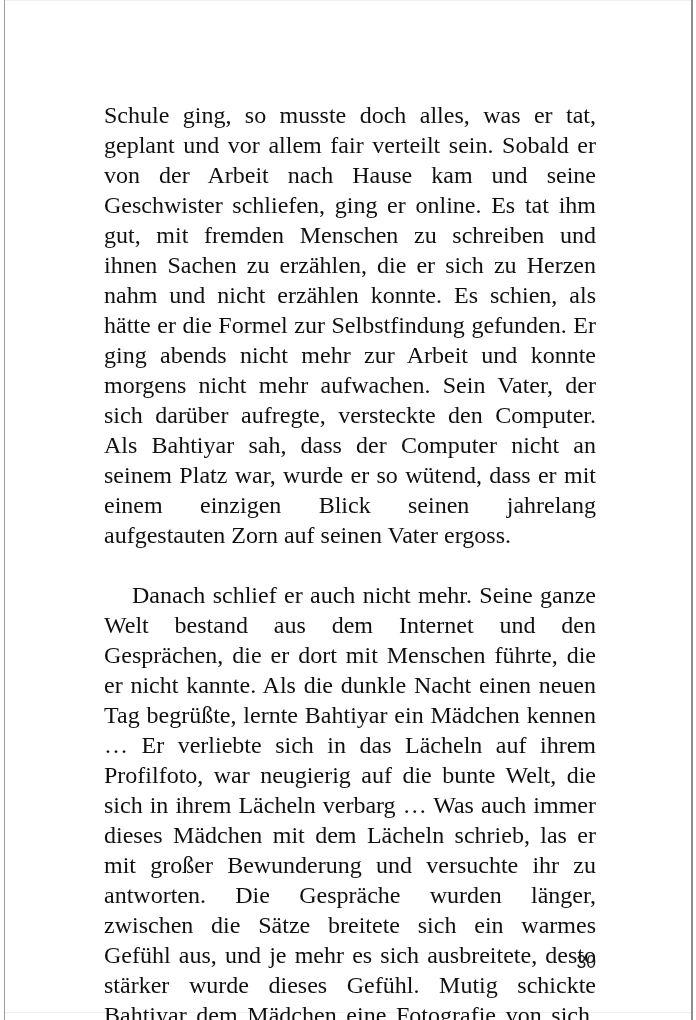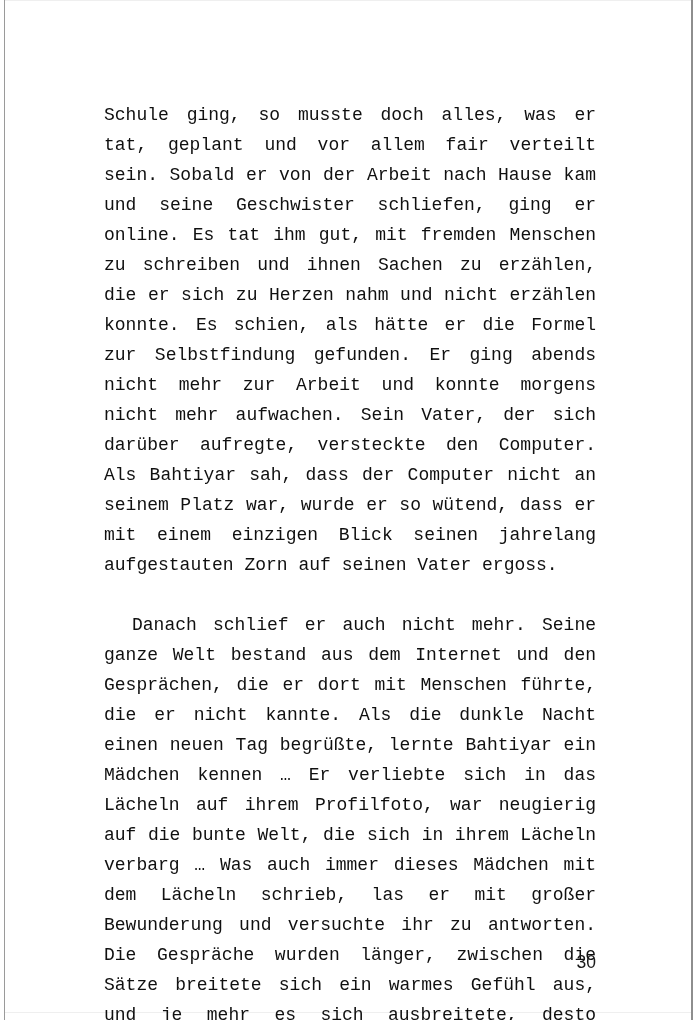--- a/index.html
+++ b/index.html
@@ -55,22 +55,22 @@
 
   .text-block {
     position: absolute;
     left: 104px;
     top: 100px;
     width: 492px;
   }
 
   .body-paragraph {
     margin: 0;
-    font-family: Liberation Mono, monospace;
-    font-size: 18px;
+    font-family: Liberation Serif, serif;
+    font-size: 24px;
     line-height: 30px;
     color: #101010;
     text-align: justify;
     text-justify: inter-word;
     -webkit-hyphens: none;
     hyphens: none;
     word-spacing: 0;
   }
 
   .body-paragraph + .body-paragraph {

